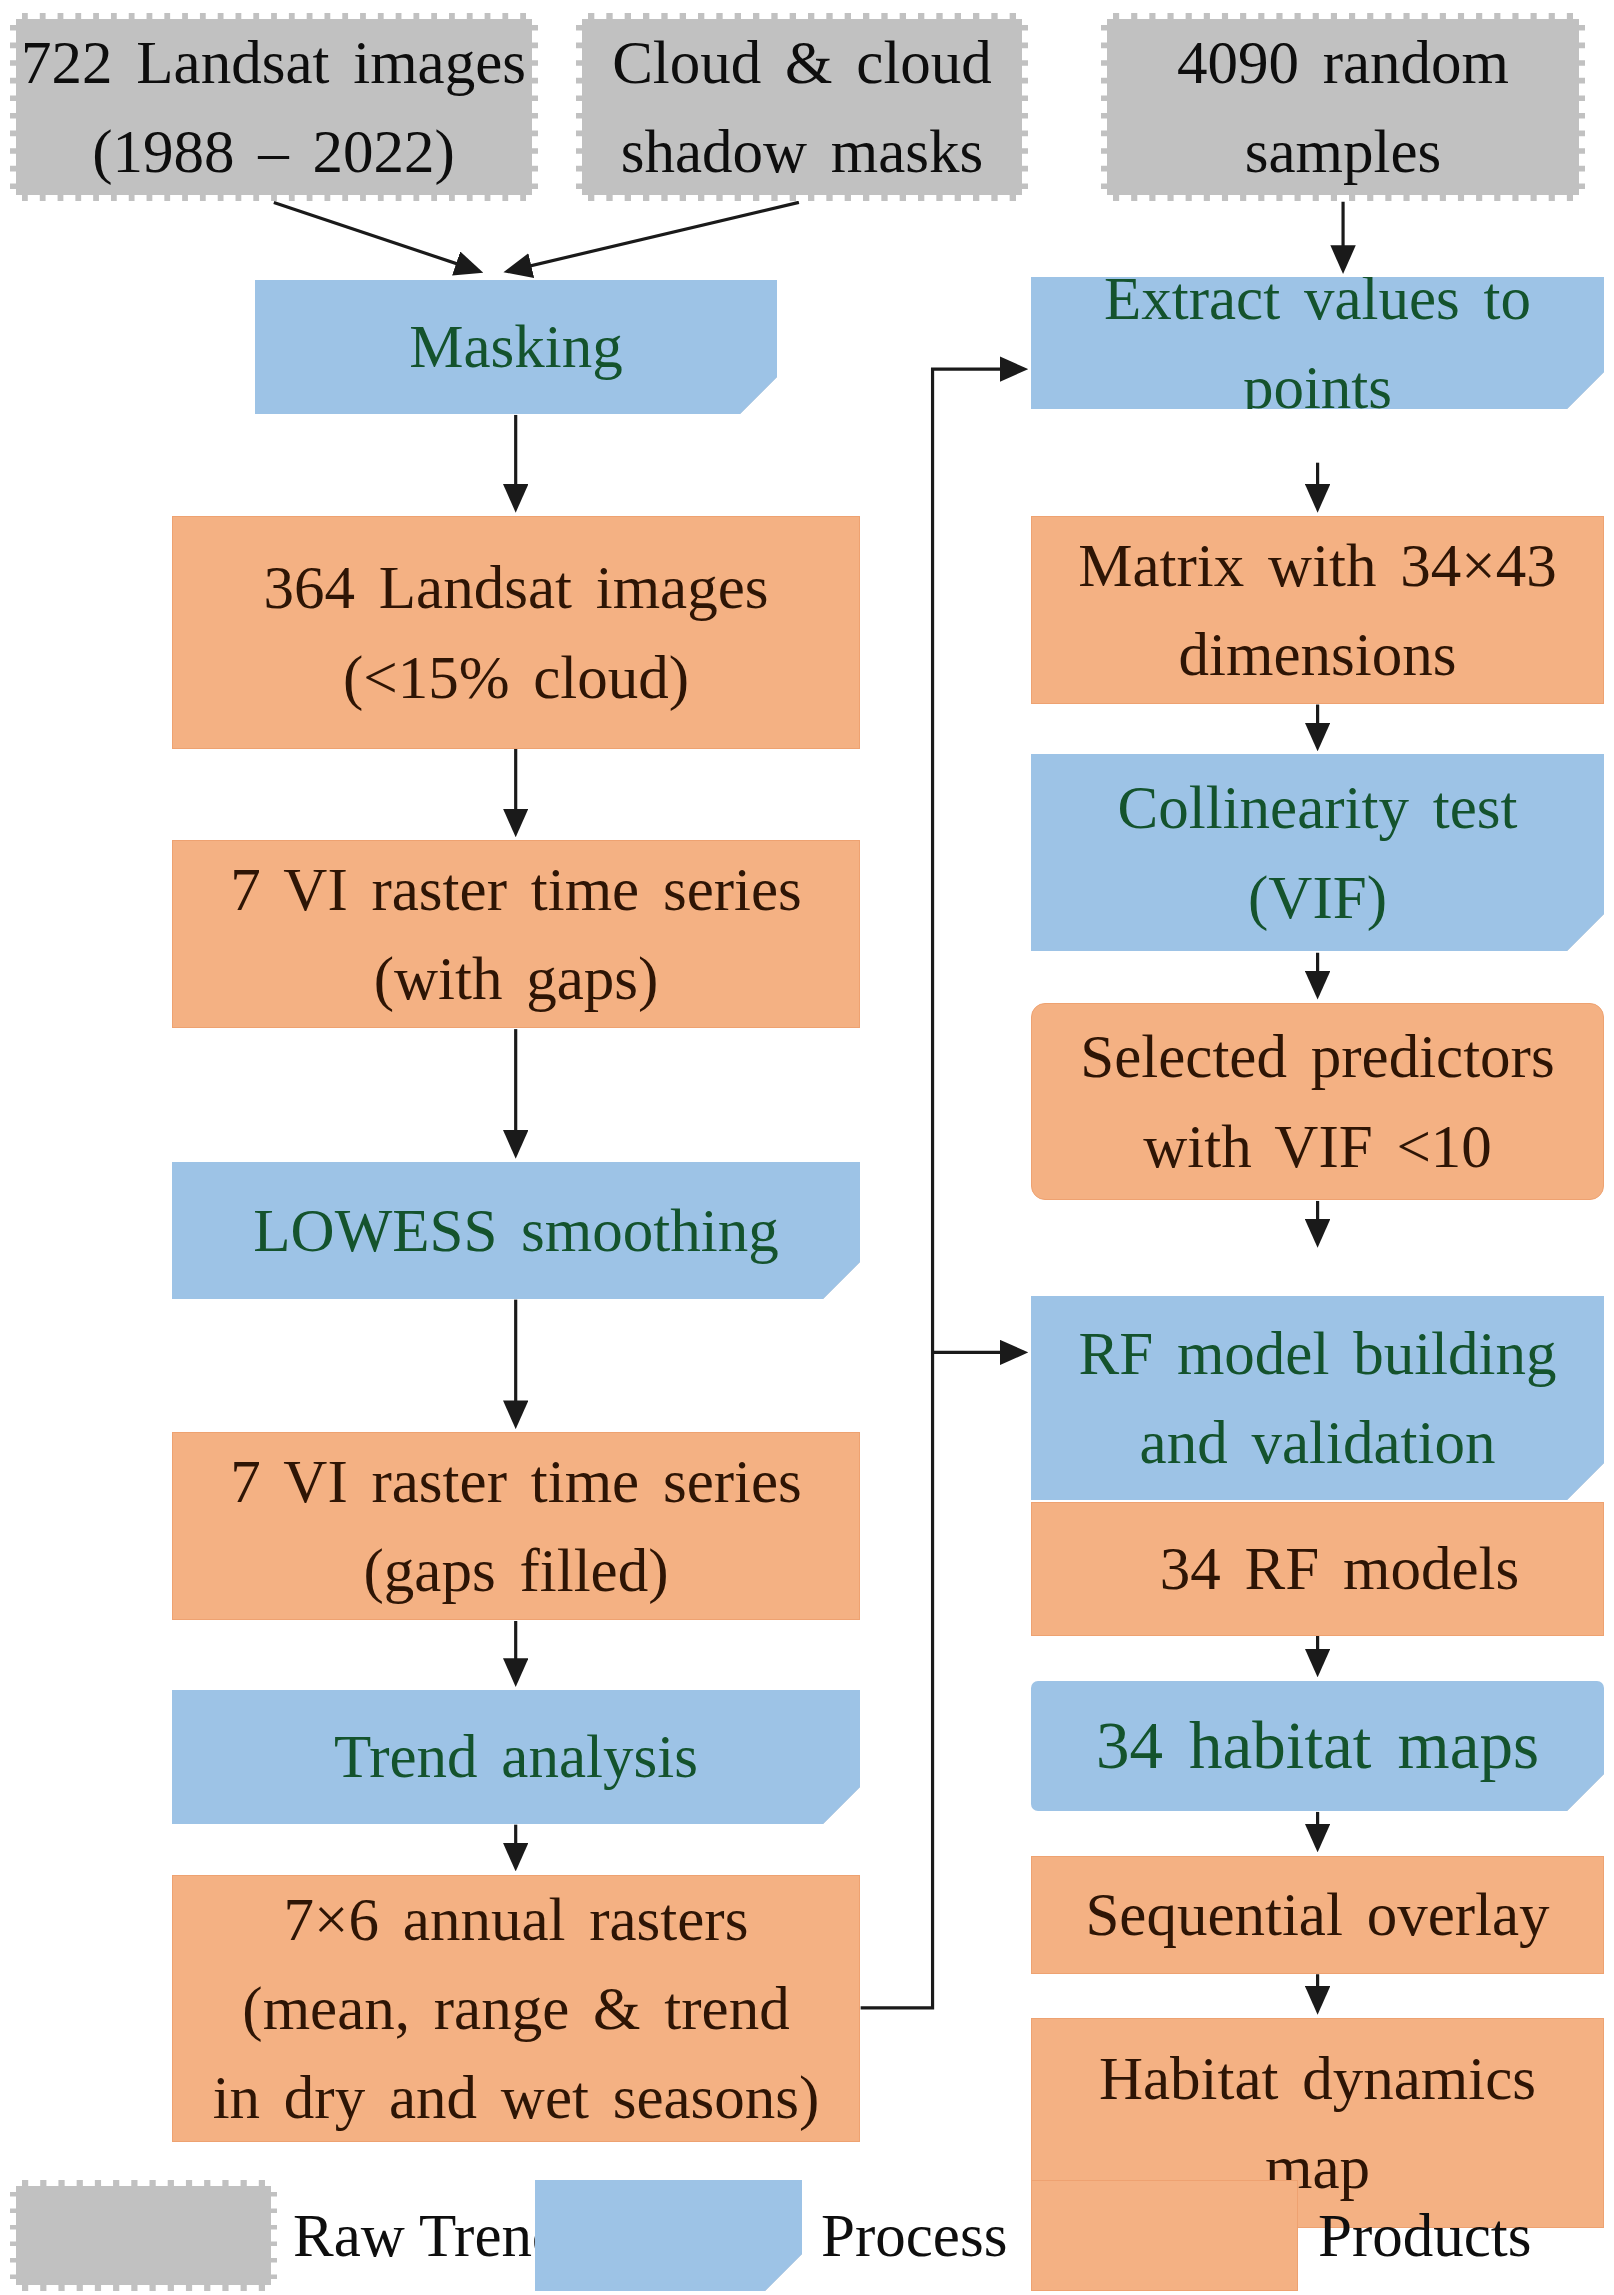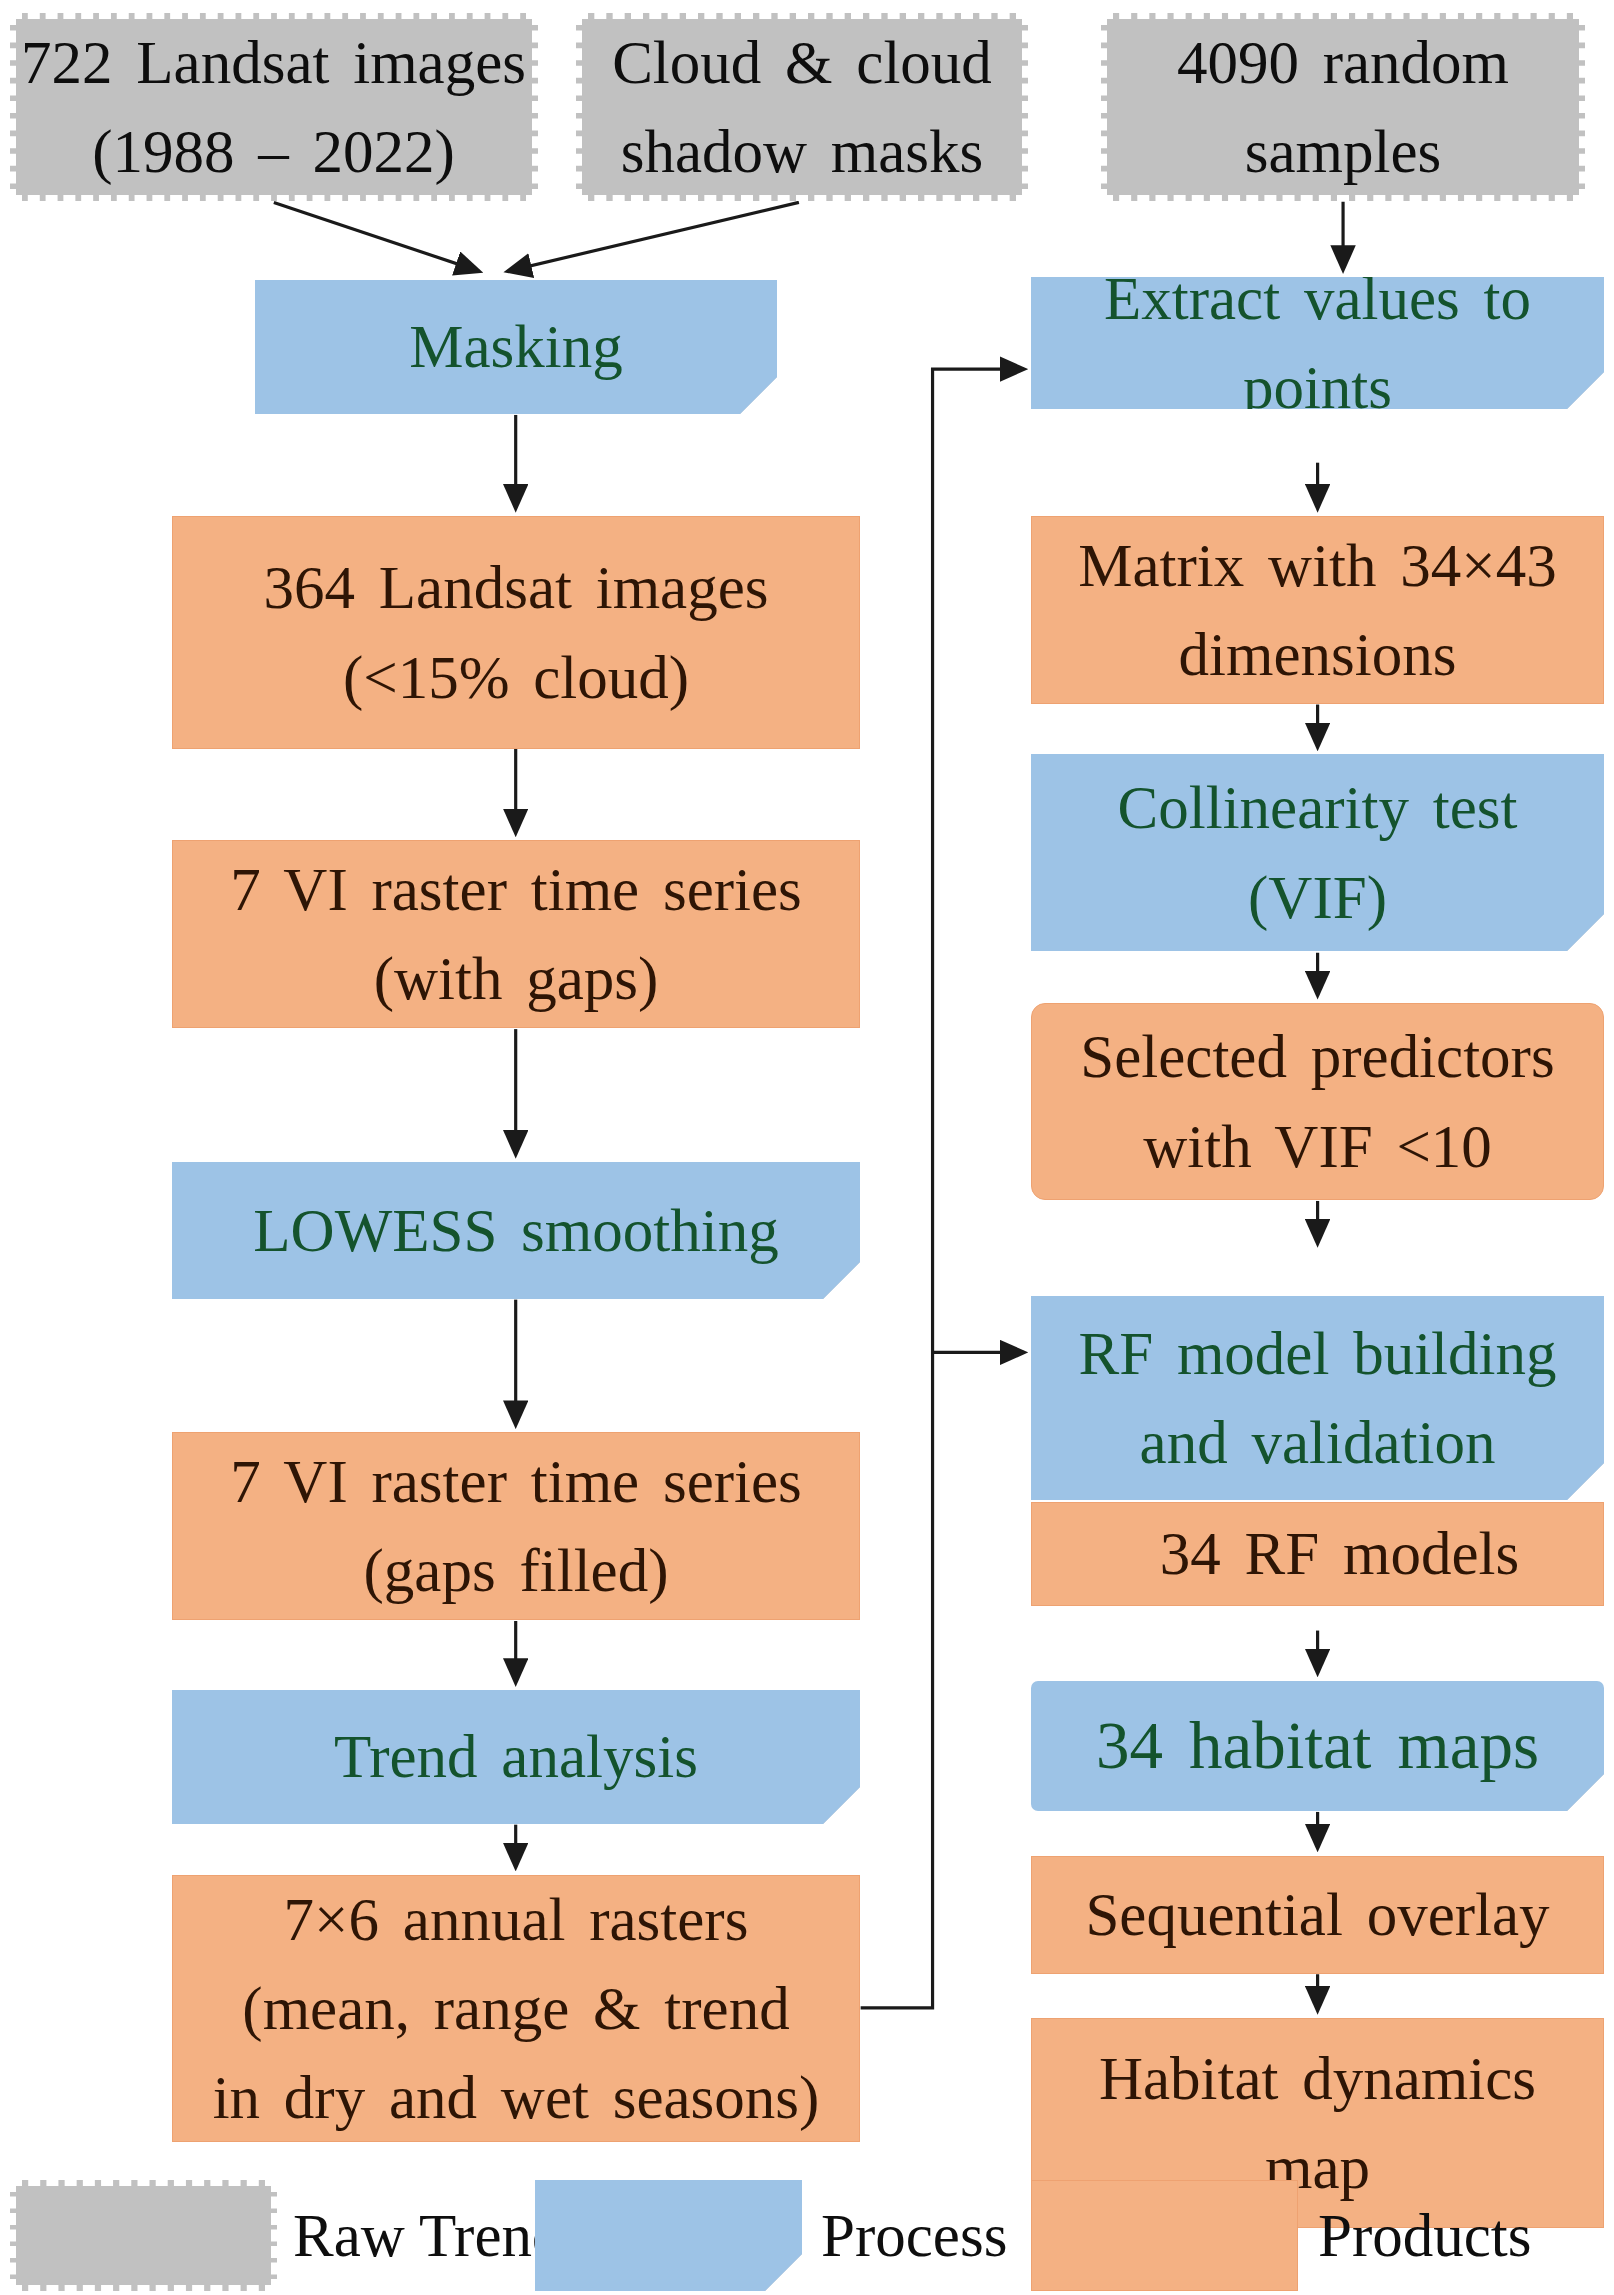--- a/index.html
+++ b/index.html
@@ -145,21 +145,21 @@
   <span class="line">Selected predictors</span>
   <span class="line">with VIF &lt;10</span>
 </div>
 
 <div class="node process" style="left:1031px;top:1251px;width:573px;height:204px;margin-top:45px;">
   <span class="line">RF model building</span>
   <span class="line">and validation</span>
   <div class="fold"></div>
 </div>
 
-<div class="node product" style="left:1031px;top:1502px;width:573px;height:104px;padding-left:44px;">
+<div class="node product" style="left:1031px;top:1502px;width:573px;height:134px;padding-left:44px;">
   <span class="line">34 RF models</span>
 </div>
 
 <div class="node process xl" style="left:1031px;top:1681px;width:573px;height:130px;">
   <span class="line">34 habitat maps</span>
   <div class="fold"></div>
 </div>
 
 <div class="node product" style="left:1031px;top:1856px;width:573px;height:118px;">
   <span class="line">Sequential overlay</span>

